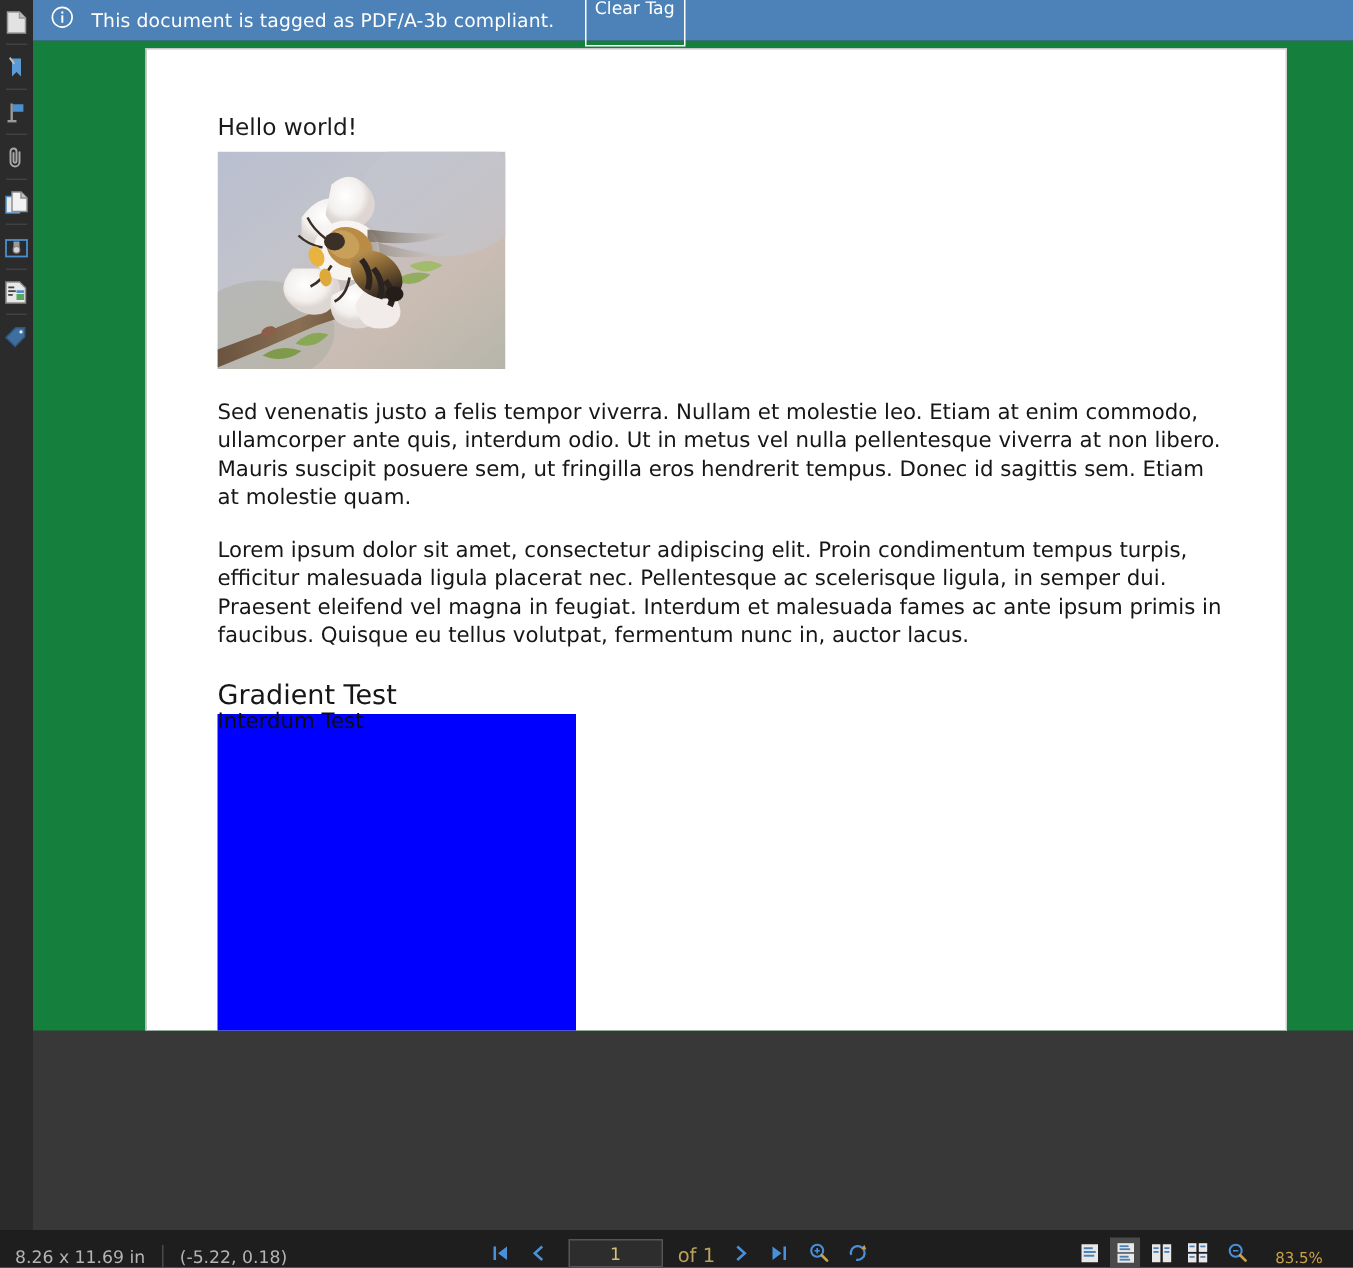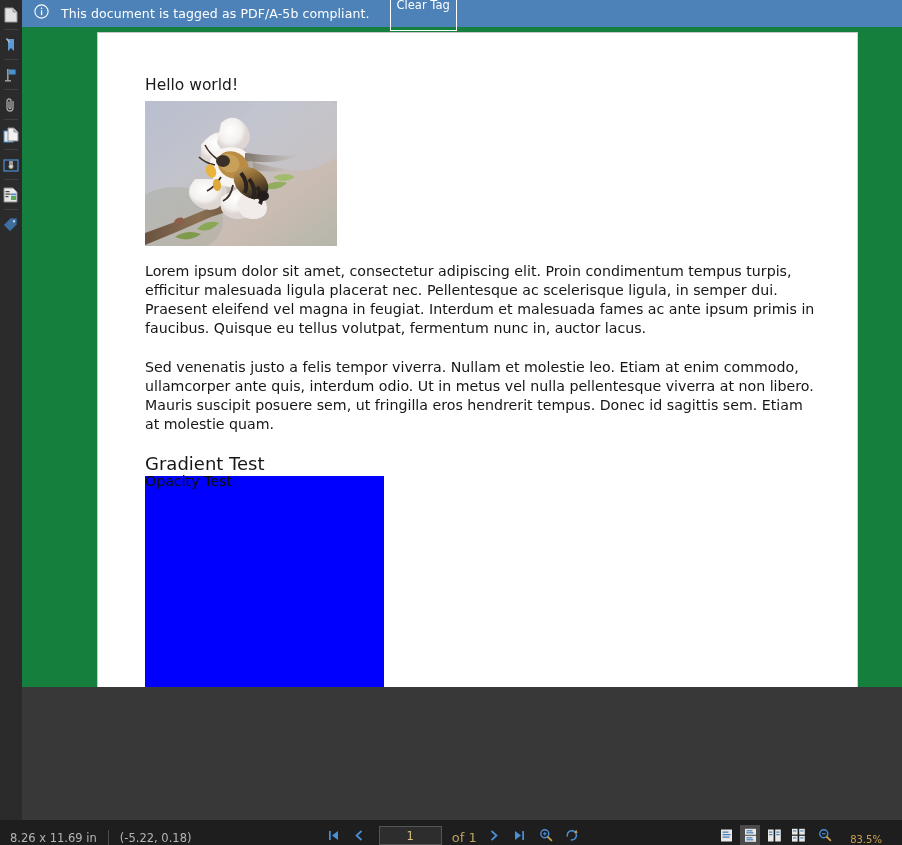--- a/index.html
+++ b/index.html
@@ -340,21 +340,21 @@
   </div>
 
   <div id="banner">
     <span class="info-icon">
       <svg width="15" height="15" viewBox="0 0 15 15">
         <circle cx="7.5" cy="7.5" r="6.6" fill="none" stroke="#ffffff" stroke-width="1.1"></circle>
         <rect x="6.9" y="6.2" width="1.3" height="5" fill="#ffffff"></rect>
         <rect x="6.9" y="3.6" width="1.3" height="1.5" fill="#ffffff"></rect>
       </svg>
     </span>
-    <span class="banner-msg">This document is tagged as PDF/A-5b compliant.</span>
+    <span class="banner-msg">This document is tagged as PDF/A-3b compliant.</span>
     <button class="clear-tag">Clear Tag</button>
   </div>
 
   <div id="viewer">
     <div id="page">
       <div class="page-content">
 
         <h1 class="doc-h1">Hello world!</h1>
 
         <svg class="doc-img" viewBox="0 0 192 145" preserveAspectRatio="none">
@@ -417,30 +417,30 @@
           <path d="M112 86 q7 9 3 17" stroke="#2a2320" stroke-width="4" fill="none"></path>
           <ellipse cx="118" cy="95" rx="6" ry="5" fill="#241d1a"></ellipse>
           <path d="M72 58 q-8 -6 -12 -14" stroke="#3a2f26" stroke-width="1.6" fill="none"></path>
           <path d="M70 64 q-10 -2 -16 -8" stroke="#3a2f26" stroke-width="1.6" fill="none"></path>
           <path d="M76 76 q-6 10 -14 14" stroke="#3a2f26" stroke-width="1.8" fill="none"></path>
           <path d="M88 84 q-2 12 -10 16" stroke="#3a2f26" stroke-width="1.8" fill="none"></path>
           <ellipse cx="66" cy="70" rx="5" ry="7" fill="#e8b43f" transform="rotate(-20 66 70)"></ellipse>
           <ellipse cx="72" cy="84" rx="4" ry="6" fill="#dca93a" transform="rotate(-10 72 84)"></ellipse>
         </svg>
 
+        <p class="doc-p" id="para2">Sed venenatis justo a felis tempor viverra. Nullam et molestie leo. Etiam at enim commodo, ullamcorper ante quis, interdum odio. Ut in metus vel nulla pellentesque viverra at non libero. Mauris suscipit posuere sem, ut fringilla eros hendrerit tempus. Donec id sagittis sem. Etiam at molestie quam.</p>
+
         <p class="doc-p" id="para1">Lorem ipsum dolor sit amet, consectetur adipiscing elit. Proin condimentum tempus turpis, efficitur malesuada ligula placerat nec. Pellentesque ac scelerisque ligula, in semper dui. Praesent eleifend vel magna in feugiat. Interdum et malesuada fames ac ante ipsum primis in faucibus. Quisque eu tellus volutpat, fermentum nunc in, auctor lacus.</p>
-
-        <p class="doc-p" id="para2">Sed venenatis justo a felis tempor viverra. Nullam et molestie leo. Etiam at enim commodo, ullamcorper ante quis, interdum odio. Ut in metus vel nulla pellentesque viverra at non libero. Mauris suscipit posuere sem, ut fringilla eros hendrerit tempus. Donec id sagittis sem. Etiam at molestie quam.</p>
 
 
         <p class="doc-small" id="gradient-test">Gradient Test</p>
 
         <div id="box-area">
           <div id="blue-box"></div>
-          <span id="opacity-test">Opacity Test</span>
+          <span id="opacity-test">Interdum Test</span>
         </div>
 
       </div>
     </div>
   </div>
 
   <div id="statusbar">
 
     <span class="sb-text" id="page-dims">8.26 x 11.69 in</span>
 

